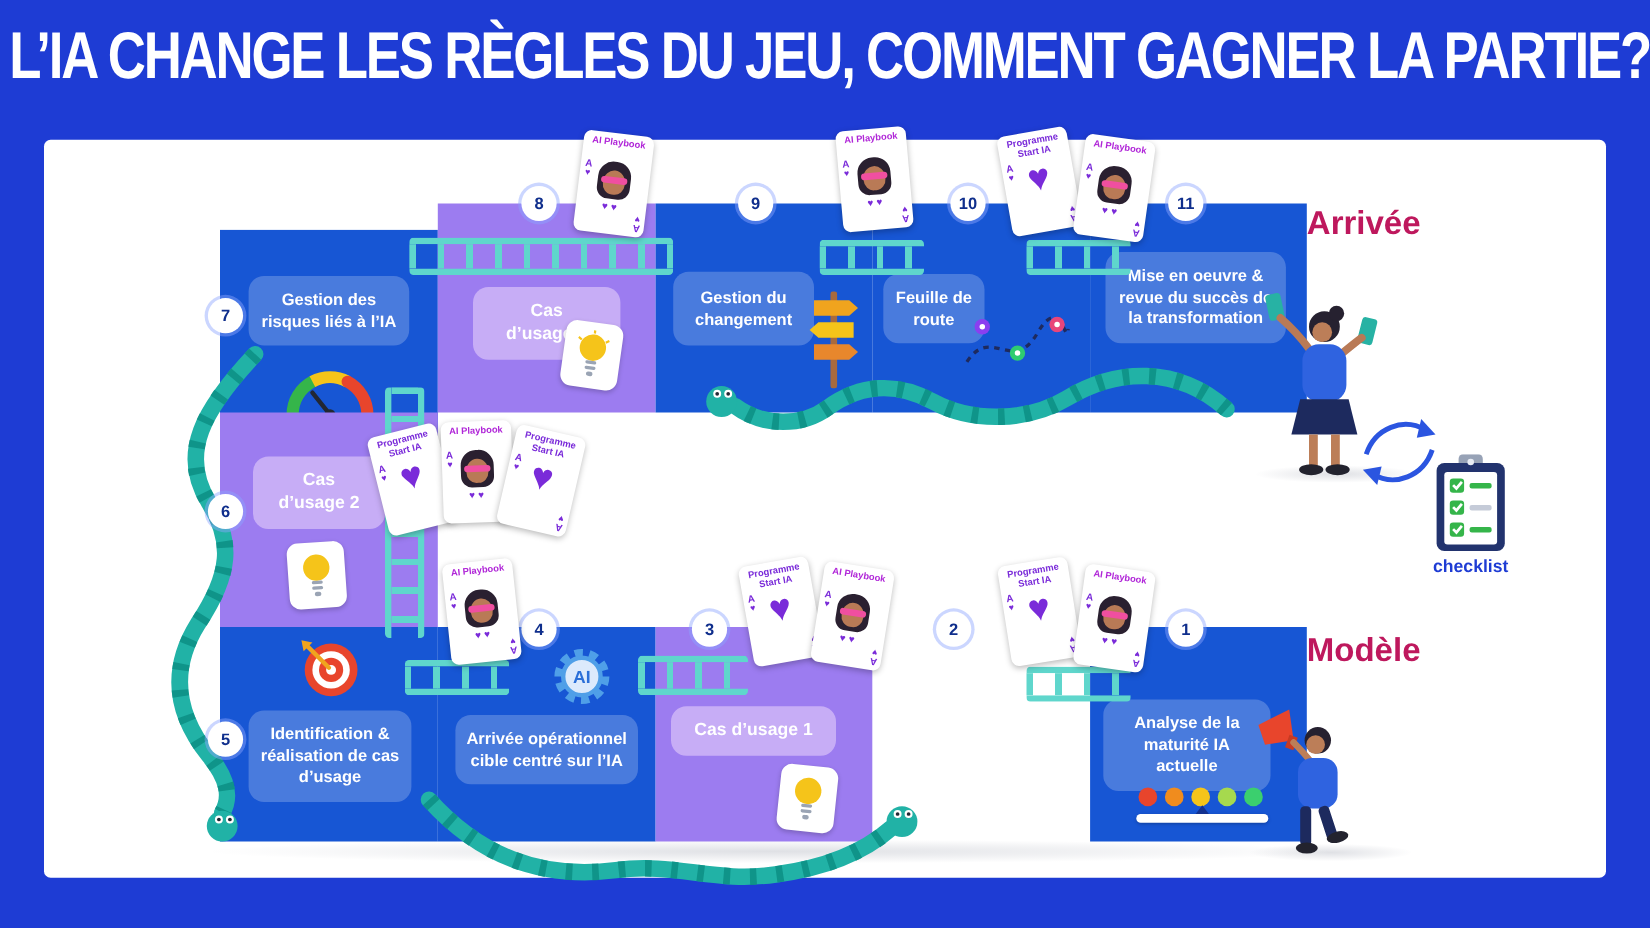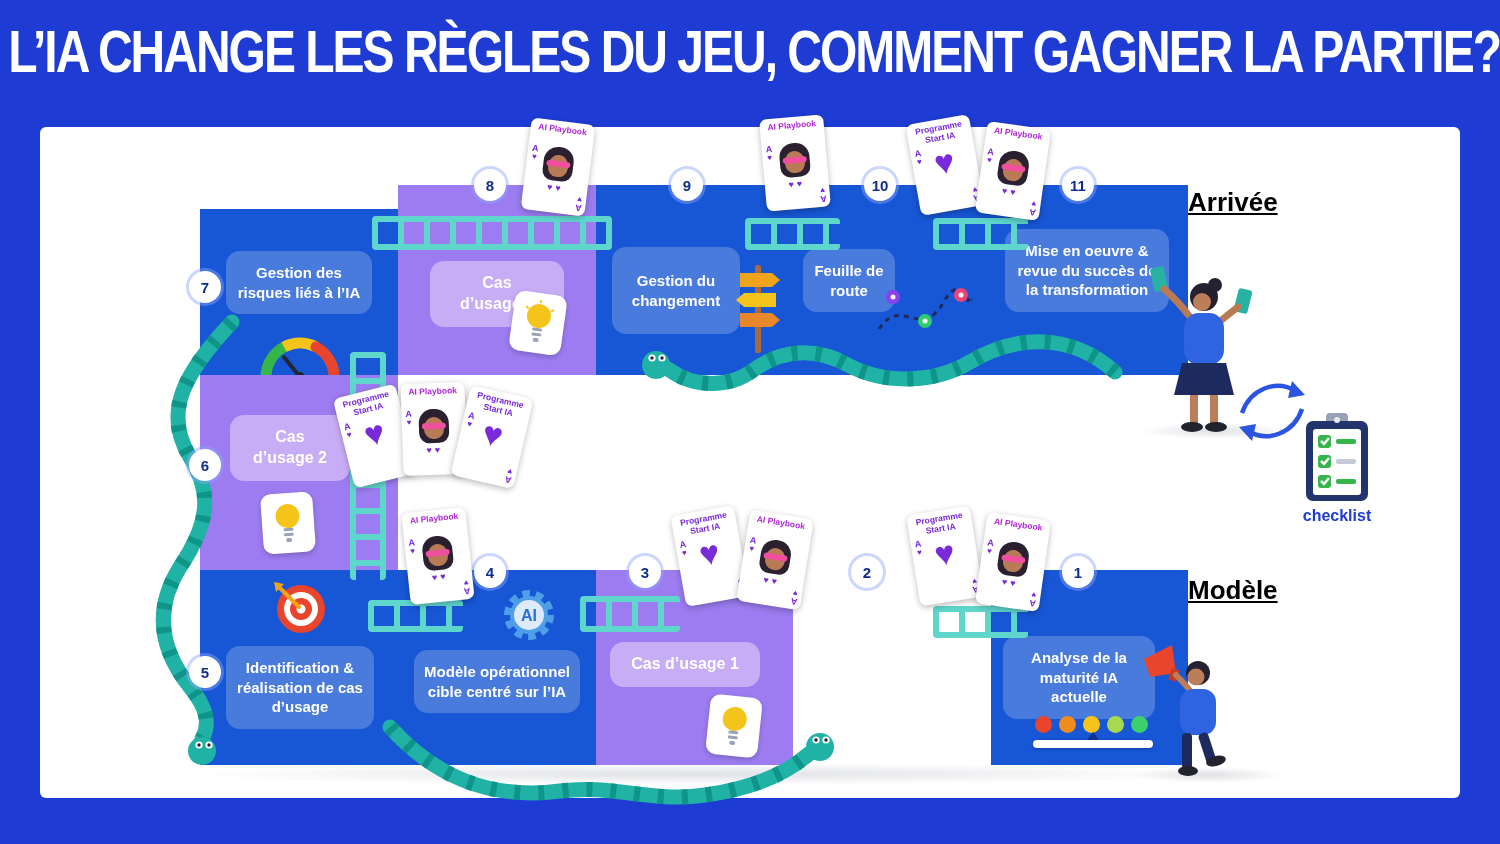--- a/index.html
+++ b/index.html
@@ -15,21 +15,21 @@
   .cell.purple{background:#9c7cf0;}
   .cell-box{position:absolute;border-radius:14px;background:rgba(255,255,255,.22);color:#ffffff;
             font-weight:bold;font-size:15px;text-align:center;padding:12px 10px;line-height:1.3;
             box-sizing:border-box;z-index:2;}
   .purple .cell-box{background:#c7adf6;font-size:16px;}
 
   .badge{position:absolute;width:32px;height:32px;border-radius:50%;background:#ffffff;color:#0f2e8c;
          font-weight:bold;font-size:15px;display:flex;align-items:center;justify-content:center;
          z-index:6;box-shadow:0 0 0 3px rgba(140,165,255,.45);}
 
-  .side-label{position:absolute;color:#000000;font-weight:bold;font-size:26px;z-index:6;text-decoration:underline;}
+  .side-label{position:absolute;color:#be185d;font-weight:bold;font-size:30px;z-index:6;}
 
   .ladder-h,.ladder-v{position:absolute;z-index:4;border-radius:4px;box-sizing:border-box;}
   .ladder-h{border-top:6px solid #5fd6cc;border-bottom:6px solid #5fd6cc;
             background:repeating-linear-gradient(90deg,#5fd6cc 0 6px,transparent 6px 26px);}
   .ladder-v{border-left:6px solid #5fd6cc;border-right:6px solid #5fd6cc;
             background:repeating-linear-gradient(180deg,#5fd6cc 0 6px,transparent 6px 26px);}
 
   .overlay{position:absolute;left:0;top:0;z-index:5;pointer-events:none;overflow:visible;}
 
   .card{position:absolute;width:64px;height:92px;background:#ffffff;border-radius:7px;
@@ -94,21 +94,21 @@
           <line x1="4" y1="8" x2="7" y2="10" stroke="#f5c41a" stroke-width="2"></line>
           <line x1="32" y1="8" x2="29" y2="10" stroke="#f5c41a" stroke-width="2"></line>
           <rect x="13" y="28" width="10" height="3" rx="1.5" fill="#9aa4b4"></rect>
           <rect x="13" y="33" width="10" height="3" rx="1.5" fill="#9aa4b4"></rect>
           <rect x="15" y="38" width="6" height="4" rx="2" fill="#9aa4b4"></rect>
         </svg>
       </div>
     </div>
 
     <div class="cell blue" style="left:556px;top:58px;width:197px;height:190px;">
-      <div class="cell-box" style="left:16px;top:62px;width:128px;padding:24px 18px;">Gestion du changement</div>
+      <div class="cell-box" style="left:16px;top:62px;width:128px;padding:14px 18px;">Gestion du changement</div>
       <svg class="icon" style="left:134px;top:74px;" width="56" height="98" viewBox="0 0 56 98">
         <rect x="25" y="6" width="6" height="88" rx="2" fill="#a86a3e"></rect>
         <polygon points="10,14 42,14 50,21 42,28 10,28" fill="#f0a41e"></polygon>
         <polygon points="46,34 14,34 6,41 14,48 46,48" fill="#f5c41a"></polygon>
         <polygon points="10,54 42,54 50,61 42,68 10,68" fill="#e8872c"></polygon>
       </svg>
     </div>
 
     <div class="cell blue" style="left:753px;top:58px;width:198px;height:190px;">
       <div class="cell-box" style="left:10px;top:64px;width:92px;padding:12px 8px;">Feuille de route</div>
@@ -150,21 +150,21 @@
       </svg>
       <div class="cell-box" style="left:26px;top:76px;width:148px;">Identification &amp; réalisation de cas d’usage</div>
     </div>
 
     <div class="cell blue" style="left:358px;top:443px;width:198px;height:195px;">
       <svg class="icon" style="left:102px;top:16px;" width="58" height="58" viewBox="0 0 58 58">
         <circle cx="29" cy="29" r="20" fill="none" stroke="#4f9fe8" stroke-width="10" stroke-dasharray="7 5.5"></circle>
         <circle cx="29" cy="29" r="17" fill="#dceafc" stroke="#4f9fe8" stroke-width="4"></circle>
         <text x="29" y="35" text-anchor="middle" font-size="16" font-weight="bold" fill="#2b6fd8">AI</text>
       </svg>
-      <div class="cell-box" style="left:16px;top:80px;width:166px;">Modèle opérationnel cible centré sur l’IA</div>
+      <div class="cell-box" style="left:16px;top:80px;width:166px;">Arrivée opérationnel cible centré sur l’IA</div>
     </div>
 
     <div class="cell purple" style="left:556px;top:443px;width:197px;height:195px;">
       <div class="cell-box" style="left:14px;top:72px;width:150px;padding:12px 20px;">Cas d’usage 1</div>
       <div class="sticker" style="left:112px;top:126px;transform:rotate(6deg);">
         <svg width="36" height="46" viewBox="0 0 36 46">
           <circle cx="18" cy="16" r="12" fill="#f5c41a"></circle>
           <rect x="13" y="28" width="10" height="3" rx="1.5" fill="#9aa4b4"></rect>
           <rect x="13" y="33" width="10" height="3" rx="1.5" fill="#9aa4b4"></rect>
           <rect x="15" y="38" width="6" height="4" rx="2" fill="#9aa4b4"></rect>

